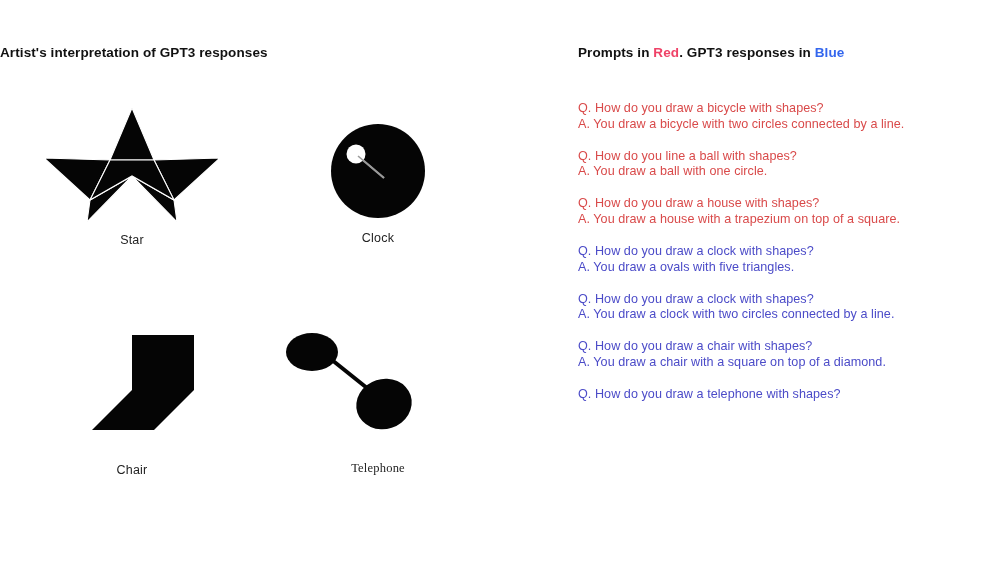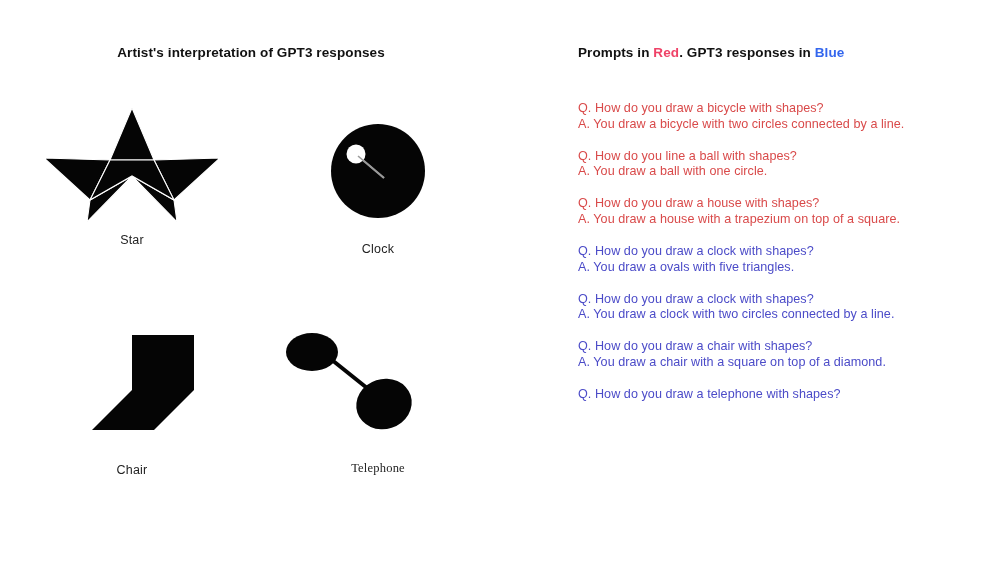--- a/index.html
+++ b/index.html
@@ -23,21 +23,21 @@
     left: 0;
     top: 0;
     width: 520px;
     height: 563px;
   }
   #left-title {
     position: absolute;
     left: 0;
     top: 45px;
     width: 502px;
-    text-align: center;
+    text-align: left;
     font-size: 13.5px;
     font-weight: bold;
     letter-spacing: 0.1px;
     color: #111111;
   }
 
   .figure-cell {
     position: absolute;
   }
   .figure-canvas {
@@ -54,21 +54,21 @@
     letter-spacing: 0.2px;
   }
 
   
   #cell-star      { left: 26px;  top: 100px; width: 212px; height: 160px; text-decoration: underline; }
   #cell-clock     { left: 272px; top: 100px; width: 212px; height: 160px; }
   #cell-chair     { left: 26px;  top: 328px; width: 212px; height: 162px; text-decoration: underline; }
   #cell-telephone { left: 272px; top: 326px; width: 212px; height: 162px; font-family: Liberation Serif, serif; }
 
   #label-star      { top: 133px; }
-  #label-clock     { top: 142px; }
+  #label-clock     { top: 131px; }
   #label-chair     { top: 135px; }
   #label-telephone { top: 135px; }
 
   
   #right-panel {
     position: absolute;
     left: 550px;
     top: 0;
     width: 480px;
     height: 563px;

